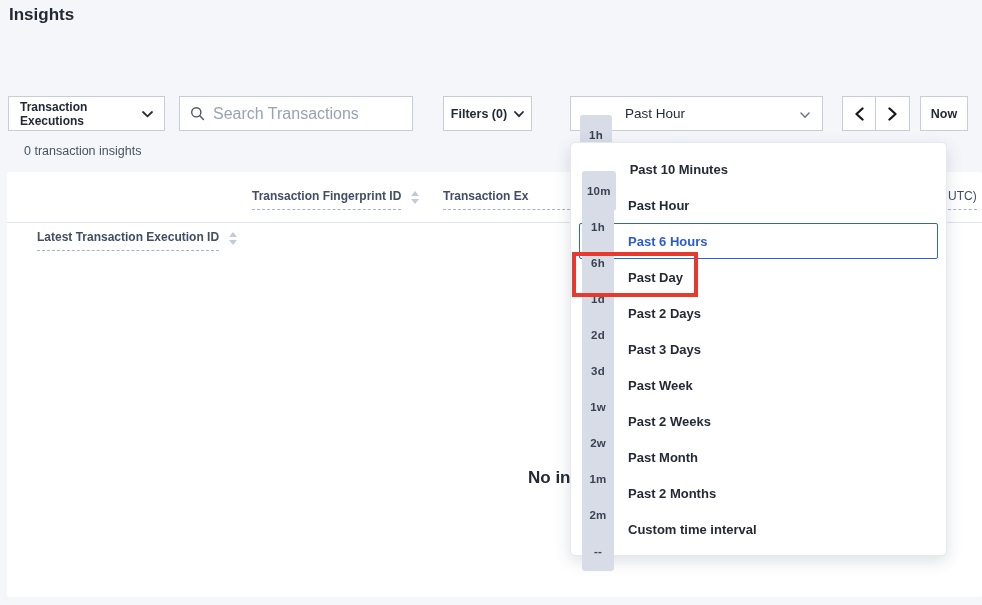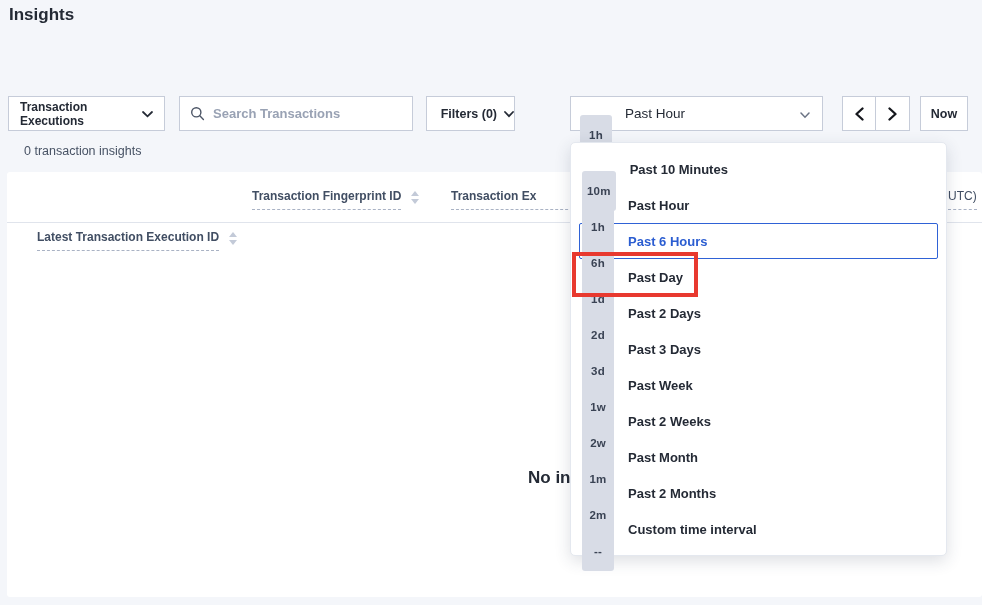--- a/index.html
+++ b/index.html
@@ -20,23 +20,23 @@
   .tab-underline { position:absolute; left:8px; bottom:-2px; width:108px; height:3px; background:#2b5dd1; border-radius:2px; }
 
   
   .tbtn {
     position:absolute; top:96px; height:35px; background:#fff;
     border:1px solid #c6ccd9; border-radius:0;
     display:flex; align-items:center; color:#242a35;
   }
   #btn-type { left:8px; width:157px; padding:0 11px; justify-content:space-between; font-size:12px; font-weight:bold; }
   #search-box { left:179px; width:234px; padding:0 10px; gap:8px; }
-  #search-box input { border:none; outline:none; background:transparent; width:100%; font-size:13px; color:#242a35; font-family:"Liberation Sans",sans-serif;font-weight:bold; }
+  #search-box input { border:none; outline:none; background:transparent; width:100%; font-size:16px; color:#242a35; font-family:"Liberation Sans",sans-serif; }
   #search-box input::placeholder { color:#99a2b4; }
-  #btn-filters { left:426px; width:89px; justify-content:flex-end; gap:7px; font-size:12.5px; font-weight:bold; }
+  #btn-filters { left:443px; width:89px; justify-content:center; gap:7px; font-size:12.5px; font-weight:bold; }
   #time-picker { left:570px; width:253px; padding:0 12px 0 9px; }
   #time-picker .picker-label { margin-left:13px; font-size:13.5px; color:#242a35; flex:1; }
   #nav-arrows { left:842px; width:68px; padding:0; }
   .nav-half { width:50%; height:100%; display:flex; align-items:center; justify-content:center; cursor:pointer; }
   .nav-half:first-child { border-right:1px solid #c6ccd9; }
   #btn-now { left:920px; width:48px; justify-content:center; font-size:12.5px; font-weight:bold; }
 
   .mini-badge {
     min-width:32px; height:40px; padding:0 5px; background:#d8dce6; border-radius:3px;
     font-size:11.5px; font-weight:bold; color:#3a4354;
@@ -44,21 +44,21 @@
   }
 
   .summary-count { position:absolute; left:8px; top:144px; font-size:12.5px; color:#475264;margin-left:16px; }
 
   
   .card { position:absolute; left:7px; top:172px; width:975px; height:425px; background:#fff; border-radius:3px; z-index:0; }
   .thead-line { position:absolute; left:0; right:0; top:50px; border-bottom:1px solid #e0e4ec; }
   .hcell { position:absolute; top:17px; display:flex; align-items:flex-start; gap:10px; font-size:12px; font-weight:bold; color:#414e63; }
   .hcell .hlabel { display:inline-block; padding-bottom:6px; border-bottom:1px dashed #a9b2c4; white-space:nowrap; }
   .hc1 { left:30px;margin-top:41px; } .hc2 { left:245px; } .hc3 { left:436px; }
-  .hc3 .hlabel { width:132px; overflow:hidden;margin-left:8px; }
+  .hc3 .hlabel { width:132px; overflow:hidden; }
   .sorter { display:flex; flex-direction:column; gap:3px; padding-top:2px; cursor:pointer; }
   .sorter .tri-up { width:0; height:0; border-left:4px solid transparent; border-right:4px solid transparent; border-bottom:5px solid #c3cad8; }
   .sorter .tri-down { width:0; height:0; border-left:4px solid transparent; border-right:4px solid transparent; border-top:5px solid #c3cad8; }
   .hfrag { position:absolute; left:948px; top:189px; font-size:12px; font-weight:normal; color:#414e63; padding-bottom:6px; border-bottom:1px dashed #a9b2c4; z-index:1; }
 
   .empty-msg { position:absolute; left:528px; top:468px; font-size:17px; font-weight:bold; color:#242a35; white-space:nowrap; z-index:2; }
 
   
   .time-menu {
     position:absolute; left:570px; top:142px; width:377px; padding:8px 0;

